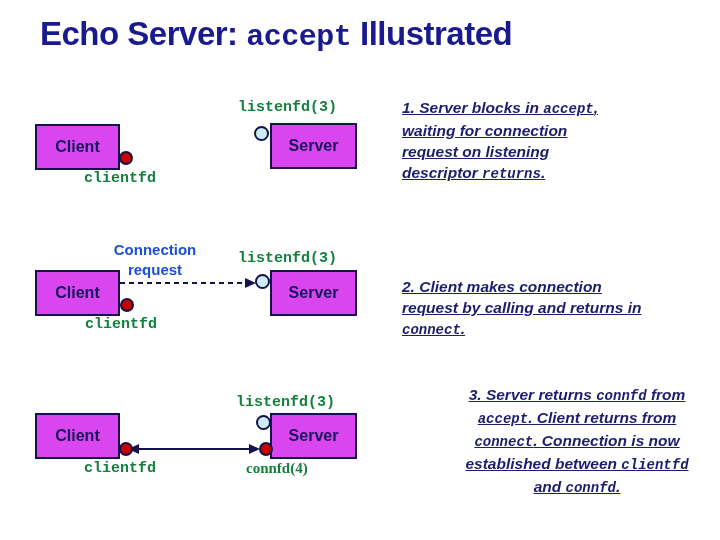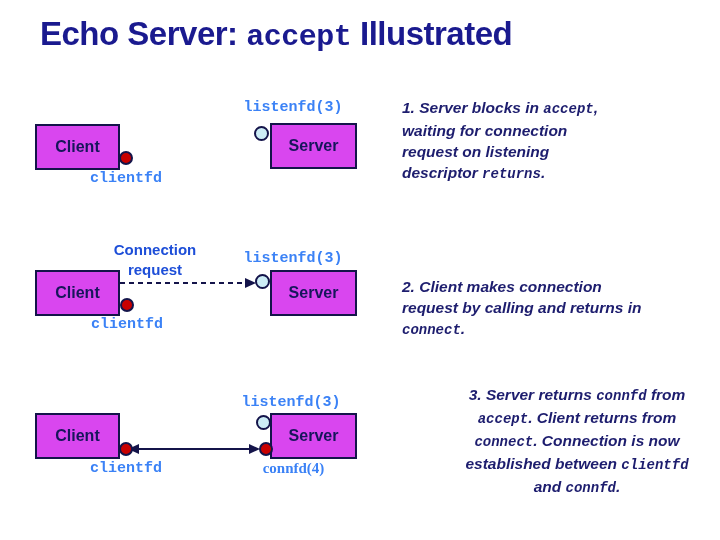--- a/index.html
+++ b/index.html
@@ -14,38 +14,38 @@
   }
   .title .code { font-family:"Liberation Mono",monospace; font-size:30px; }
   .box {
     position:absolute; box-sizing:border-box;
     background:#d946ef; border:2px solid #14144a;
     display:flex; align-items:center; justify-content:center;
     font:bold 16px "Liberation Sans",sans-serif; color:#16165a;
   }
   .mono-label {
     position:absolute; font:bold 15px "Liberation Mono",monospace;
-    color:#3b82f6; text-align:center; white-space:nowrap;
+    color:#15803d; text-align:left; white-space:nowrap;
   }
   .dot {
     position:absolute; width:10px; height:10px; border-radius:50%;
     background:#c80000; border:2px solid #14144a;
   }
   .port {
     position:absolute; width:11px; height:11px; border-radius:50%;
     background:#cdedf6; border:2px solid #14144a;
   }
   .conn-label {
     position:absolute; font:bold 15px "Liberation Sans",sans-serif;
     color:#1d4ed8; text-align:center; line-height:20px; white-space:pre-line;
   }
   .note {
     position:absolute; width:318px;
     font:italic bold 15.5px "Liberation Sans",sans-serif;
-    color:#1d1d6e; line-height:21px;
+    color:#1d1d6e; line-height:21px;text-decoration:underline;
   }
   .note .code { font-family:"Liberation Mono",monospace; font-size:14px; }
   svg.arrow { position:absolute; overflow:visible; }
 </style>
 </head>
 <body>
 
 <div id="slide">
 
   <div class="title"><span>Echo Server: </span><span class="code">accept</span><span> Illustrated</span></div>

